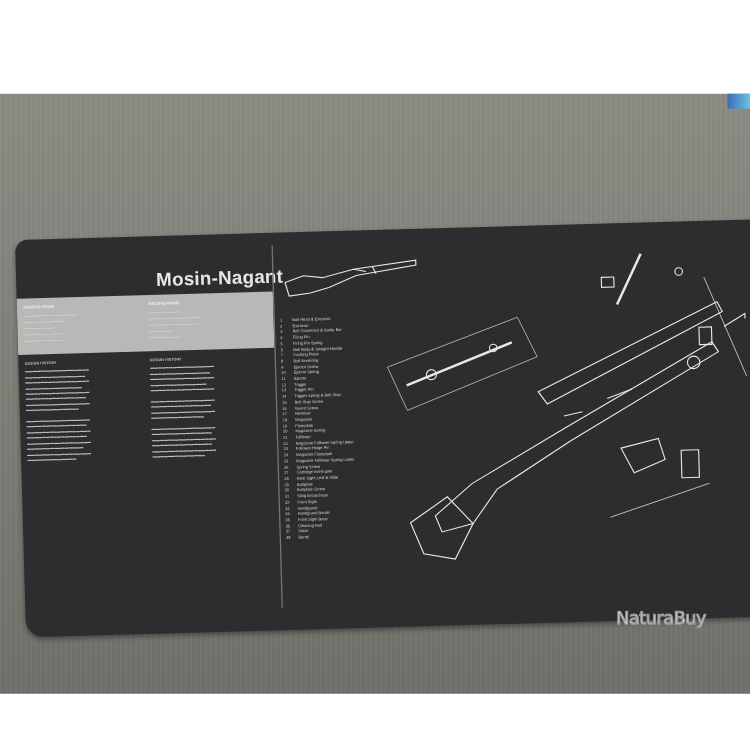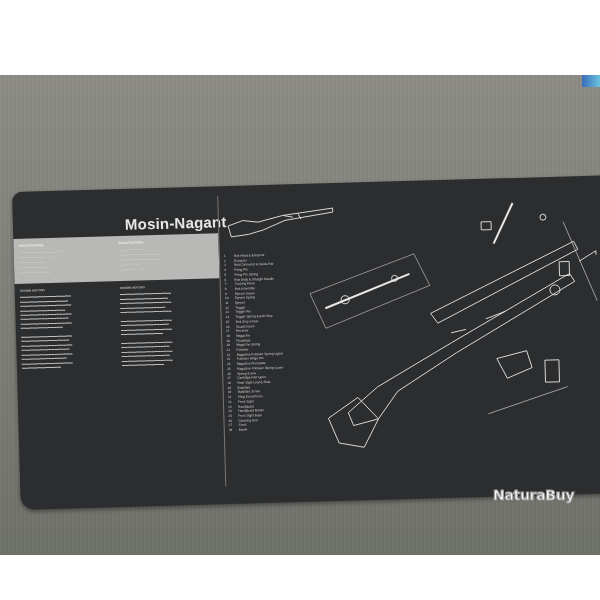--- a/index.html
+++ b/index.html
@@ -10,21 +10,21 @@
   .title{position:absolute;left:112px;top:27px;color:#e6e6e6;font-weight:bold;font-size:15px;letter-spacing:.2px;}
   .specband{position:absolute;left:0;top:47px;width:205px;height:45px;background:#b8b9b6;}
   .spec-col{position:absolute;top:52px;font-size:3px;color:#f2f2f2;line-height:5px;width:95px;}
   .spec-col .hd{font-weight:bold;margin-bottom:2px;}
   .hist{position:absolute;top:97px;width:92px;font-size:3px;color:#bfbfbf;line-height:4.4px;}
   .hist .hd{font-weight:bold;margin-bottom:2px;}
   .divider{position:absolute;left:205px;top:10px;width:1px;height:290px;background:#777;}
   .parts{position:absolute;left:210px;top:68px;font-size:3.2px;color:#d5d5d5;line-height:4.7px;}
   .parts .n{display:inline-block;width:10px;}
   .diagram{position:absolute;left:210px;top:5px;width:380px;height:300px;}
-  .wm{position:absolute;left:493px;top:487px;font-family:"DejaVu Sans",sans-serif;font-weight:bold;font-size:14px;color:#f5f5f5;-webkit-text-stroke:1px #9a9a9a;letter-spacing:-.3px;}
+  .wm{position:absolute;left:493px;top:487px;font-family:"DejaVu Sans",sans-serif;font-weight:normal;font-size:14px;color:#f5f5f5;-webkit-text-stroke:1px #9a9a9a;letter-spacing:-.3px;}
   .blue{position:absolute;left:582px;top:75px;width:18px;height:12px;background:linear-gradient(90deg,#3b6db8,#6cc2e0);}
 </style>
 </head>
 <body>
 
 <div class="photo"></div>
 <div class="blue"></div>
 
 <div class="mat">
   <div class="title">Mosin-Nagant</div>

